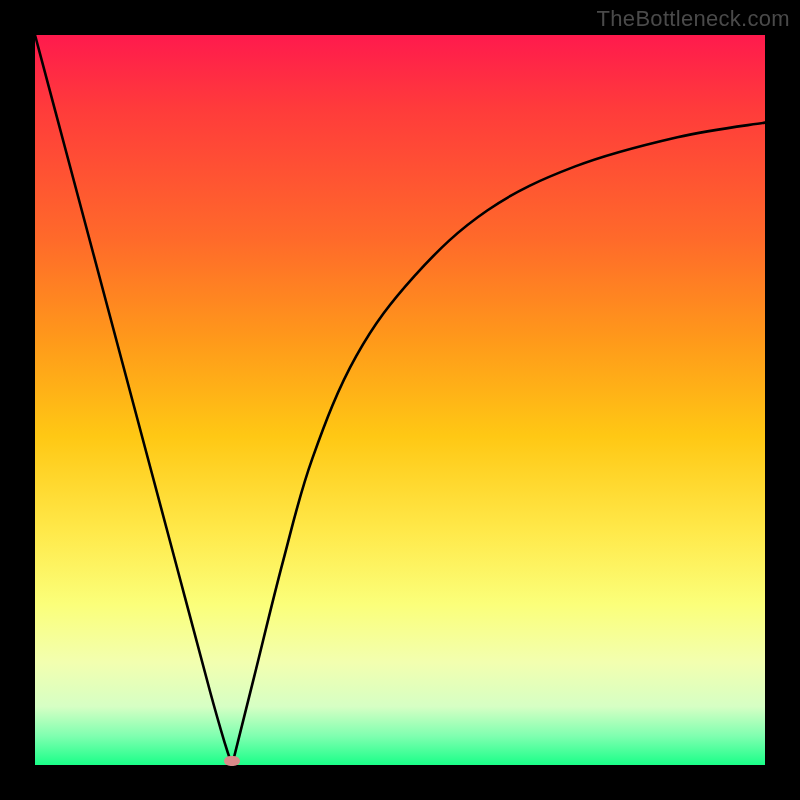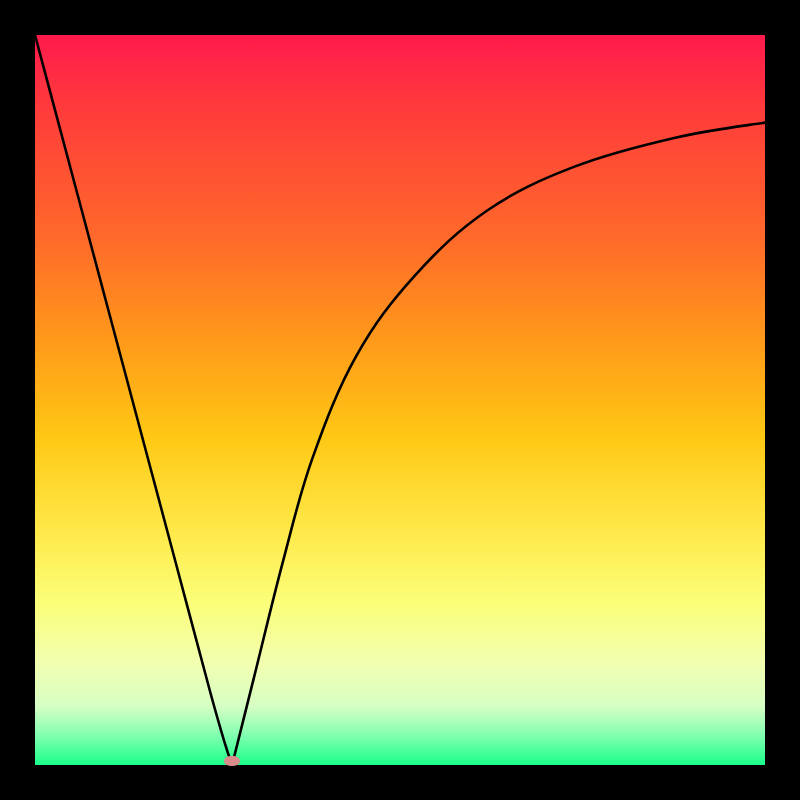--- a/index.html
+++ b/index.html
@@ -71,13 +71,14 @@
   <div class="plot-area">
 
     <svg class="curve" viewBox="0 0 730 730">
       <path id="path-left" fill="none" stroke="#000" stroke-width="2.6" stroke-linejoin="round" stroke-linecap="round" d="M 0 0 C 5.255999999999999 19.71, 18.688000000000002 70.07999999999998, 29.2 109.5 C 39.711999999999996 148.92000000000002, 47.888 179.58000000000007, 58.4 219.00000000000006 C 68.91199999999999 258.4200000000001, 77.088 289.0799999999999, 87.6 328.49999999999994 C 98.112 367.91999999999996, 106.288 398.58, 116.8 438 C 127.312 477.42, 135.488 508.08, 146 547.5 C 156.512 586.92, 167.31599999999997 628.092, 175.2 657 C 183.084 685.908, 185.858 694.96, 189.8 708.1 C 193.74200000000002 721.24, 195.78600000000003 726.058, 197.10000000000002 730"></path>
       <path id="path-right" fill="none" stroke="#000" stroke-width="2.6" stroke-linejoin="round" stroke-linecap="round" d="M 197.10000000000002 730 C 201.04200000000003 714.232, 209.802 679.192, 219 642.4 C 228.198 605.608, 237.68800000000002 565.02, 248.20000000000002 525.6 C 258.712 486.18000000000006, 264.26 460.192, 277.4 423.40000000000003 C 290.53999999999996 386.60800000000006, 302.804 354.05, 321.2 321.2 C 339.596 288.34999999999997, 355.94800000000004 267.17999999999995, 379.6 240.89999999999998 C 403.252 214.61999999999998, 423.692 194.91000000000003, 452.6 175.20000000000005 C 481.50800000000004 155.49000000000007, 506.03600000000006 144.54000000000008, 540.2 131.4000000000001 C 574.364 118.26000000000009, 608.236 110.08400000000006, 642.4 102.20000000000005 C 676.564 94.31600000000003, 714.232 90.22800000000002, 730 87.60000000000002"></path>
     </svg>
 
     <div id="min-marker" class="marker" style="left: 197.1px; top: 726.35px; background: rgb(217, 138, 138);"></div>
   </div>
 
+  <div class="watermark">TheBottleneck.com</div>
 </div>
 
 </body></html>

